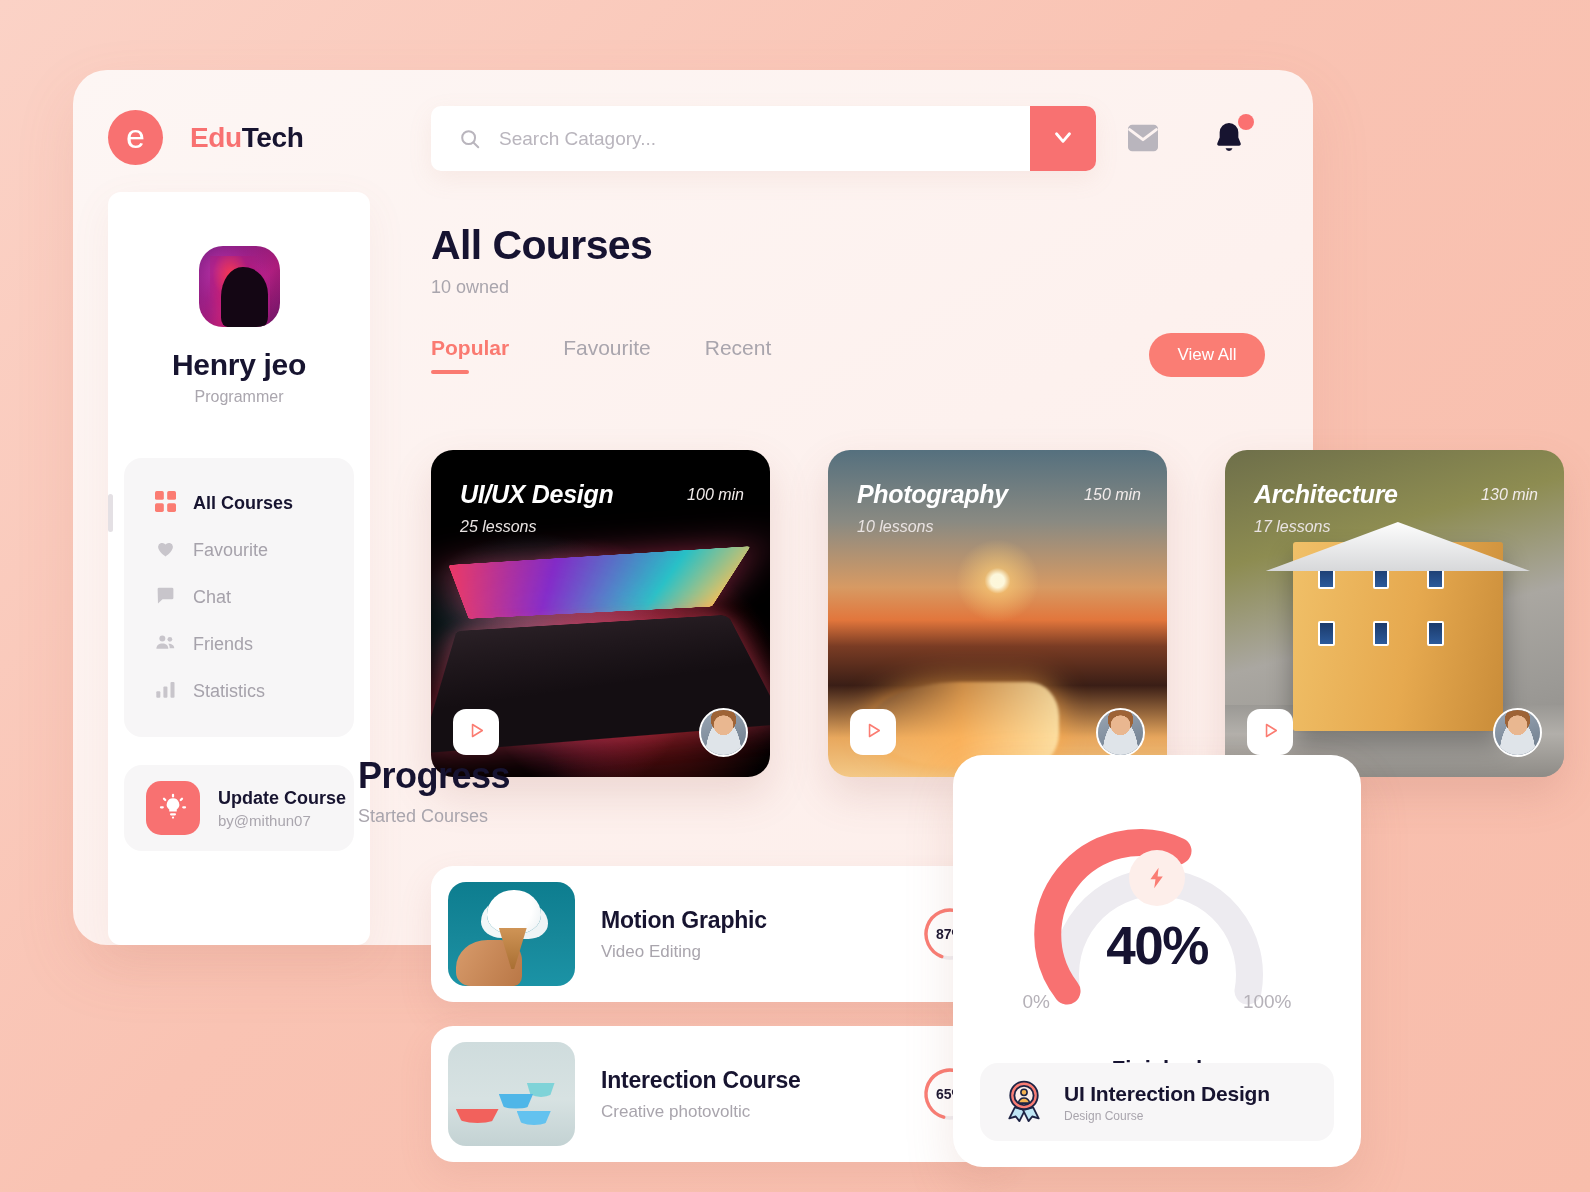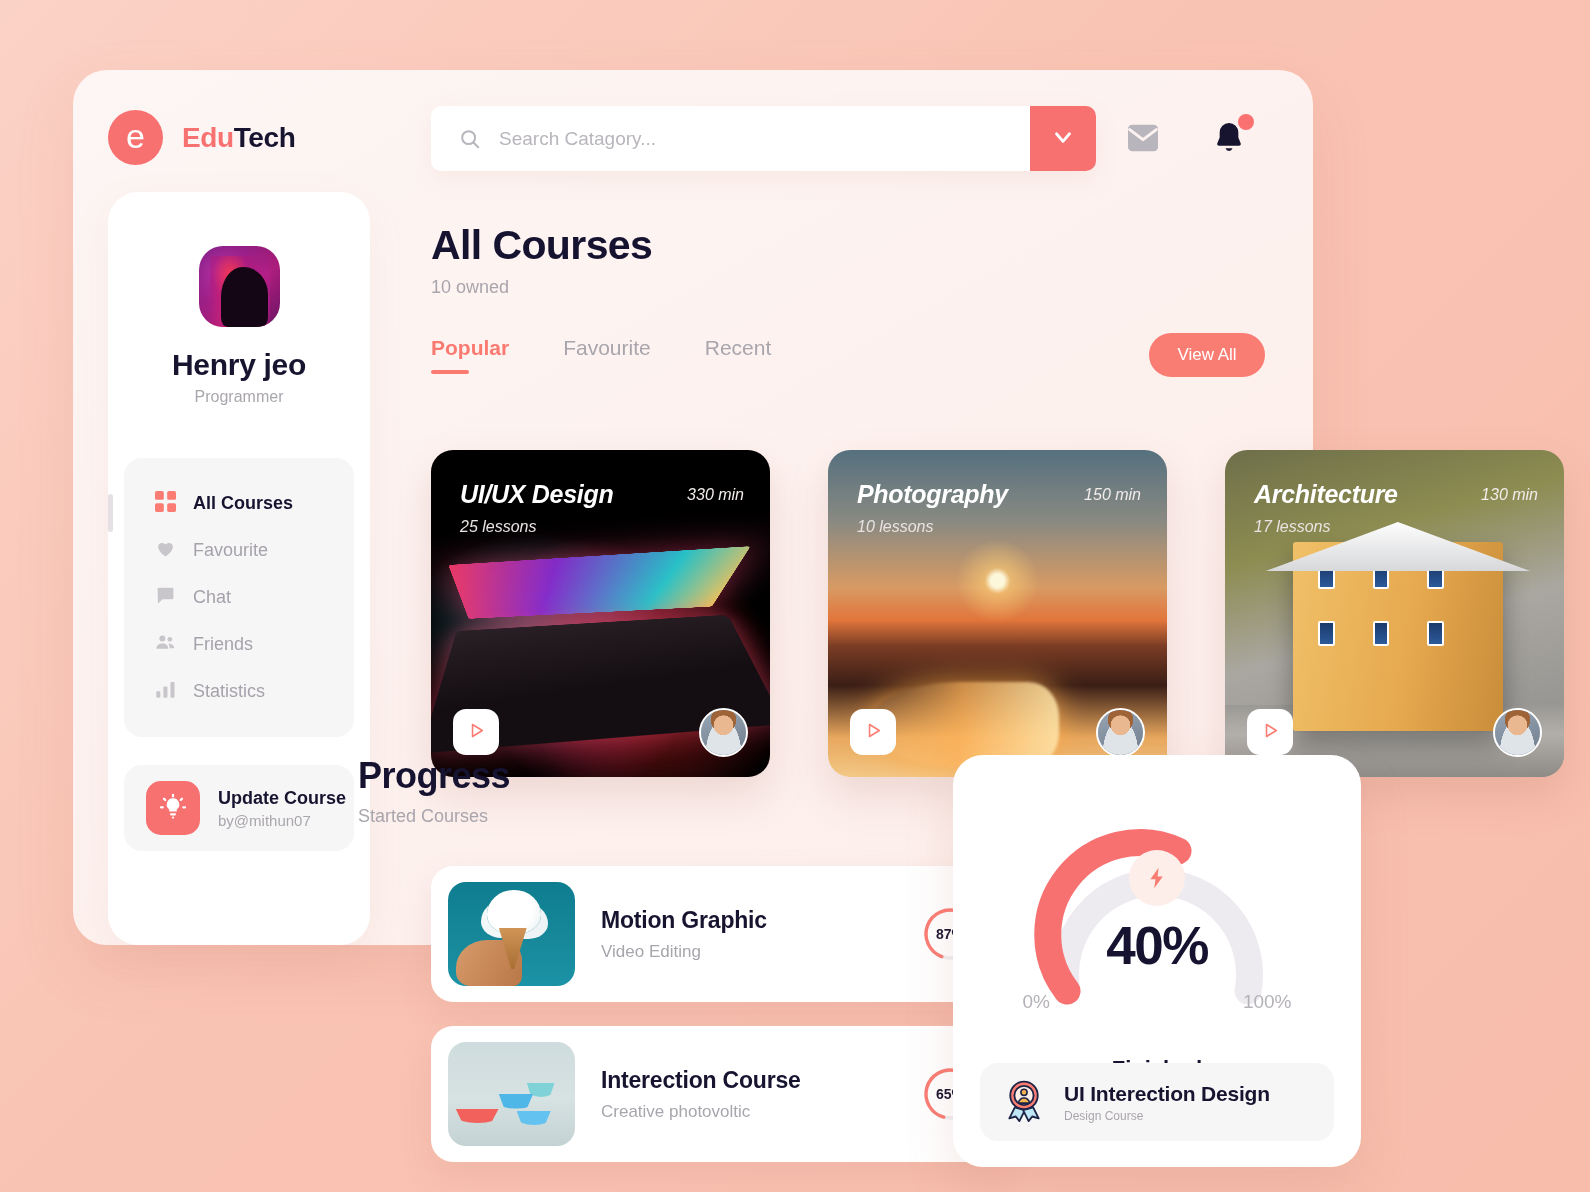--- a/index.html
+++ b/index.html
@@ -26,21 +26,21 @@
   
   .header { position:absolute; left:0; top:0; width:100%; height:136px; }
   .logo-wrap { position:absolute; left:35px; top:40px; display:flex; align-items:center; gap:19px; }
   .logo-mark {
     width:55px; height:55px; border-radius:50%;
     background:#f87171; color:#fff;
     display:flex; align-items:center; justify-content:center;
     font-size:34px; font-weight:400; line-height:1; padding-bottom:4px;
     font-family:"Liberation Sans", sans-serif;
   }
-  .logo-text { font-size:28px; font-weight:700; letter-spacing:-.4px; color:#171430; }
+  .logo-text { font-size:28px; font-weight:700; letter-spacing:-.4px; color:#171430;margin-left:8px; }
   .logo-text .edu { color:#f87171; }
 
   .search-bar {
     position:absolute; left:358px; top:36px;
     width:665px; height:65px;
     background:#fff; border-radius:10px;
     display:flex; align-items:center;
     box-shadow:0 8px 24px rgba(200,140,120,.10);
     overflow:hidden;
   }
@@ -61,21 +61,21 @@
   .icon-btn { position:relative; background:none; border:none; cursor:pointer; display:flex; }
   .dot-badge {
     position:absolute; right:-5px; top:-4px;
     width:16px; height:16px; border-radius:50%; background:#fb7171;
   }
 
   
   .sidebar {
     position:absolute; left:35px; top:122px;
     width:262px; height:753px;
-    background:#fff; border-radius:30px;
+    background:#fff; border-radius:13px;
     box-shadow:0 12px 40px rgba(190,120,100,.07);
   }
   .profile { padding-top:54px; text-align:center; }
   .avatar-big {
     width:81px; height:81px; margin:0 auto; border-radius:24px;
     background: radial-gradient(circle at 25% 30%, #7c1f6e 0%, #3a0d3c 38%, #15061c 70%),
                 linear-gradient(135deg,#4c1057 0%, #a4176b 60%, #5d0f52 100%);
     background-blend-mode: screen;
     position:relative; overflow:hidden;
   }
@@ -473,21 +473,21 @@
     </div>
 
     <div class="course-row">
 
       <div class="course-card cc-1">
         <div class="screen"></div>
         <div class="laptop"></div>
         <div class="cc-top">
           <div class="cc-headrow">
             <div class="cc-title">UI/UX Design</div>
-            <div class="cc-time">330 min</div>
+            <div class="cc-time">100 min</div>
           </div>
           <div class="cc-lessons">25 lessons</div>
         </div>
         <button class="cc-play">
           <span>
             <svg width="19" height="19" viewBox="0 0 24 24" fill="none" stroke="#fb7c72" stroke-width="2" stroke-linejoin="round">
               <path d="M7 4.4 19.3 12 7 19.6z"></path>
             </svg>
           </span>
         </button>

